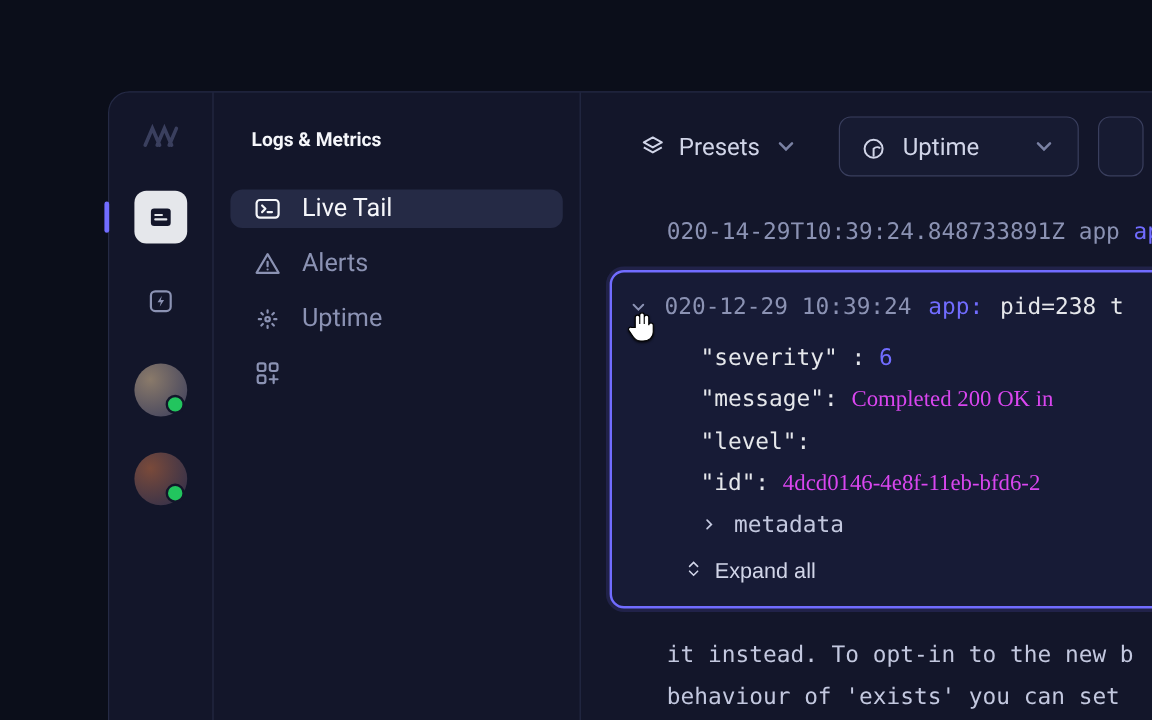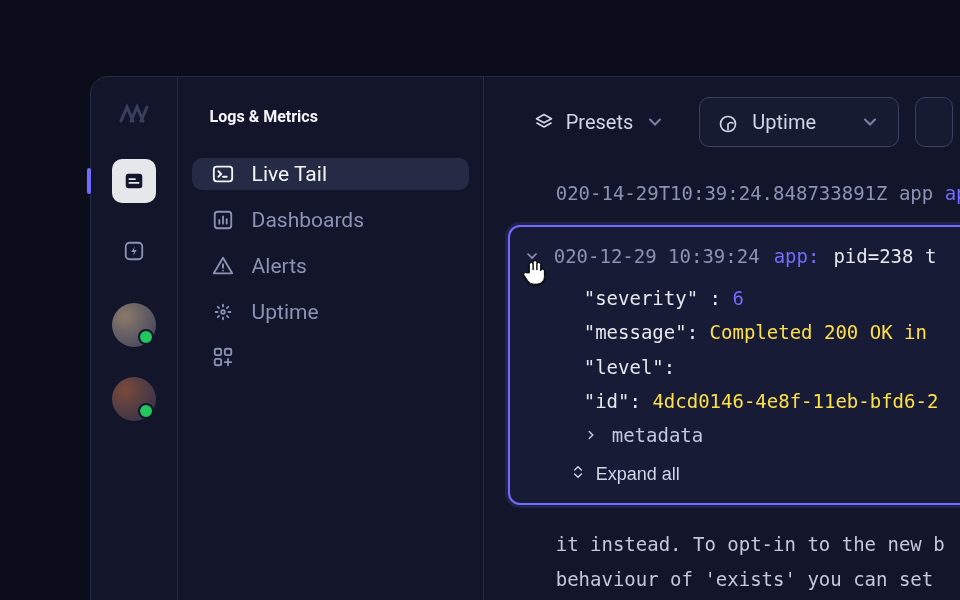--- a/index.html
+++ b/index.html
@@ -156,21 +156,21 @@
   }
   .card-head {
     display: flex; align-items: center; gap: 14px;
     color: #8b92b3;
     white-space: nowrap;
     margin-bottom: 14px;
   }
   .kv { padding-left: 60px; line-height: 1.8; white-space: nowrap; }
   .k { color: #e5e7eb; }
   .v-num { color: #716cff; }
-  .v-str { color: #fde047; }
+  .v-str { color: #d946ef; font-family: Liberation Serif, serif; }
   .app-tag { color: #716cff; }
   .meta-row {
     padding-left: 60px;
     display: flex; align-items: center; gap: 14px;
     color: #c3c8df;
     margin-top: 6px;
   }
   .card-actions {
     display: flex; gap: 34px;
     padding: 18px 0 0 46px;
@@ -230,29 +230,20 @@
       <span class="ic">
         <svg viewBox="0 0 24 24" fill="none">
             <rect x="2" y="4" width="20" height="16" rx="3" stroke="currentColor" stroke-width="2"></rect>
             <path d="M7 9 L10 12 L7 15" stroke="currentColor" stroke-width="2" stroke-linecap="round" stroke-linejoin="round"></path>
             <line x1="12" y1="15" x2="16" y2="15" stroke="currentColor" stroke-width="2" stroke-linecap="round"></line>
           </svg>
       </span>
       <span>Live Tail</span>
     </div>
 
-    <div class="nav-item">
-      <span class="ic">
-        <svg viewBox="0 0 24 24" fill="none">
-            <rect x="3" y="3" width="18" height="18" rx="3" stroke="currentColor" stroke-width="2"></rect>
-            <path d="M8 16 V12 M12 16 V8 M16 16 V11" stroke="currentColor" stroke-width="2" stroke-linecap="round"></path>
-          </svg>
-      </span>
-      <span>Dashboards</span>
-    </div>
 
     <div class="nav-item">
       <span class="ic">
         <svg viewBox="0 0 24 24" fill="none">
             <path d="M12 3 L22 20 H2 Z" stroke="currentColor" stroke-width="2" stroke-linejoin="round"></path>
             <line x1="12" y1="10" x2="12" y2="14" stroke="currentColor" stroke-width="2" stroke-linecap="round"></line>
             <circle cx="12" cy="17" r="1" fill="currentColor"></circle>
           </svg>
       </span>
       <span>Alerts</span>

